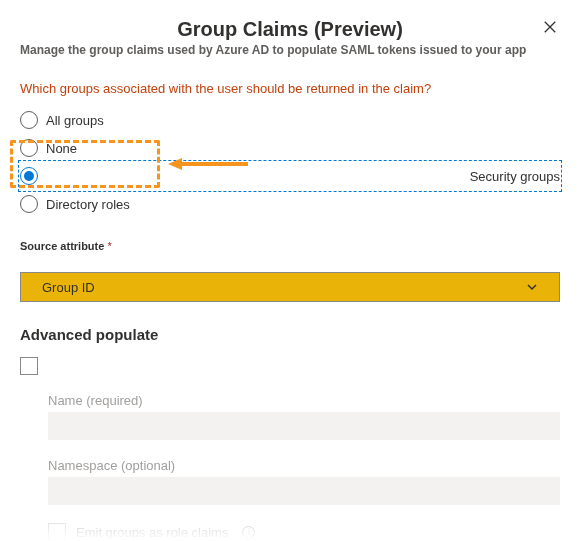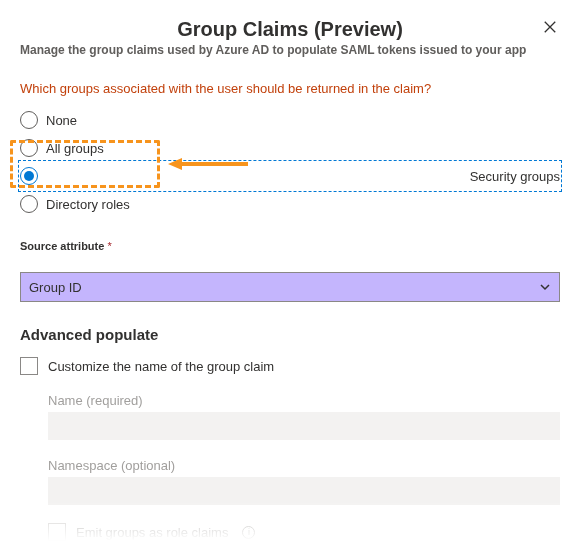--- a/index.html
+++ b/index.html
@@ -102,25 +102,25 @@
     .label-row {
       font-size: 11px;
       font-weight: 600;
       margin-bottom: 20px;
     }
     .req { color: #a4262c; font-weight: 400; }
     .select {
       width: 100%;
       height: 30px;
       border: 1px solid #8a8886;
-      background: #c4b5fd;
+      background: #eab308;
       display: flex;
       align-items: center;
       justify-content: space-between;
-      padding: 0 8px;
+      padding: 0 21px;
       font-size: 13px;
       cursor: pointer;
       margin-bottom: 24px;
     }
     .chev {
       width: 12px; height: 12px;
       display: inline-block;
     }
     .section-title {
       font-size: 15px;
@@ -194,25 +194,25 @@
         <path d="M2 2 L14 14 M14 2 L2 14" stroke="#323130" stroke-width="1.5" fill="none"></path>
       </svg>
   </button>
 </div>
 
 <div class="question">Which groups associated with the user should be returned in the claim?</div>
 
 <div class="radio-group">
   <div class="radio-row">
     <span class="radio"></span>
-    <span>None</span>
+    <span>All groups</span>
   </div>
   <div class="radio-row">
     <span class="radio"></span>
-    <span>All groups</span>
+    <span>None</span>
   </div>
   <div class="radio-row focus-ring">
     <span class="radio selected"></span>
     <span>Security groups</span>
   </div>
   <div class="radio-row">
     <span class="radio"></span>
     <span>Directory roles</span>
   </div>
 </div>
@@ -233,21 +233,20 @@
     <svg viewBox="0 0 12 12" width="12" height="12">
         <path d="M2 4 L6 8 L10 4" stroke="#323130" stroke-width="1.5" fill="none"></path>
       </svg>
   </span>
 </div>
 
 <div class="section-title">Advanced populate</div>
 
 <div class="checkbox-row">
   <span class="checkbox"></span>
-  <span>Customize the name of the group claim</span>
 </div>
 
 <div class="indented disabled-area">
   <div class="field-label">Name (required)</div>
   <input class="text-input" disabled="" value="" style="">
 
   <div class="field-label">Namespace (optional)</div>
   <input class="text-input" disabled="" value="" style="">
 
   <div class="checkbox-row">

